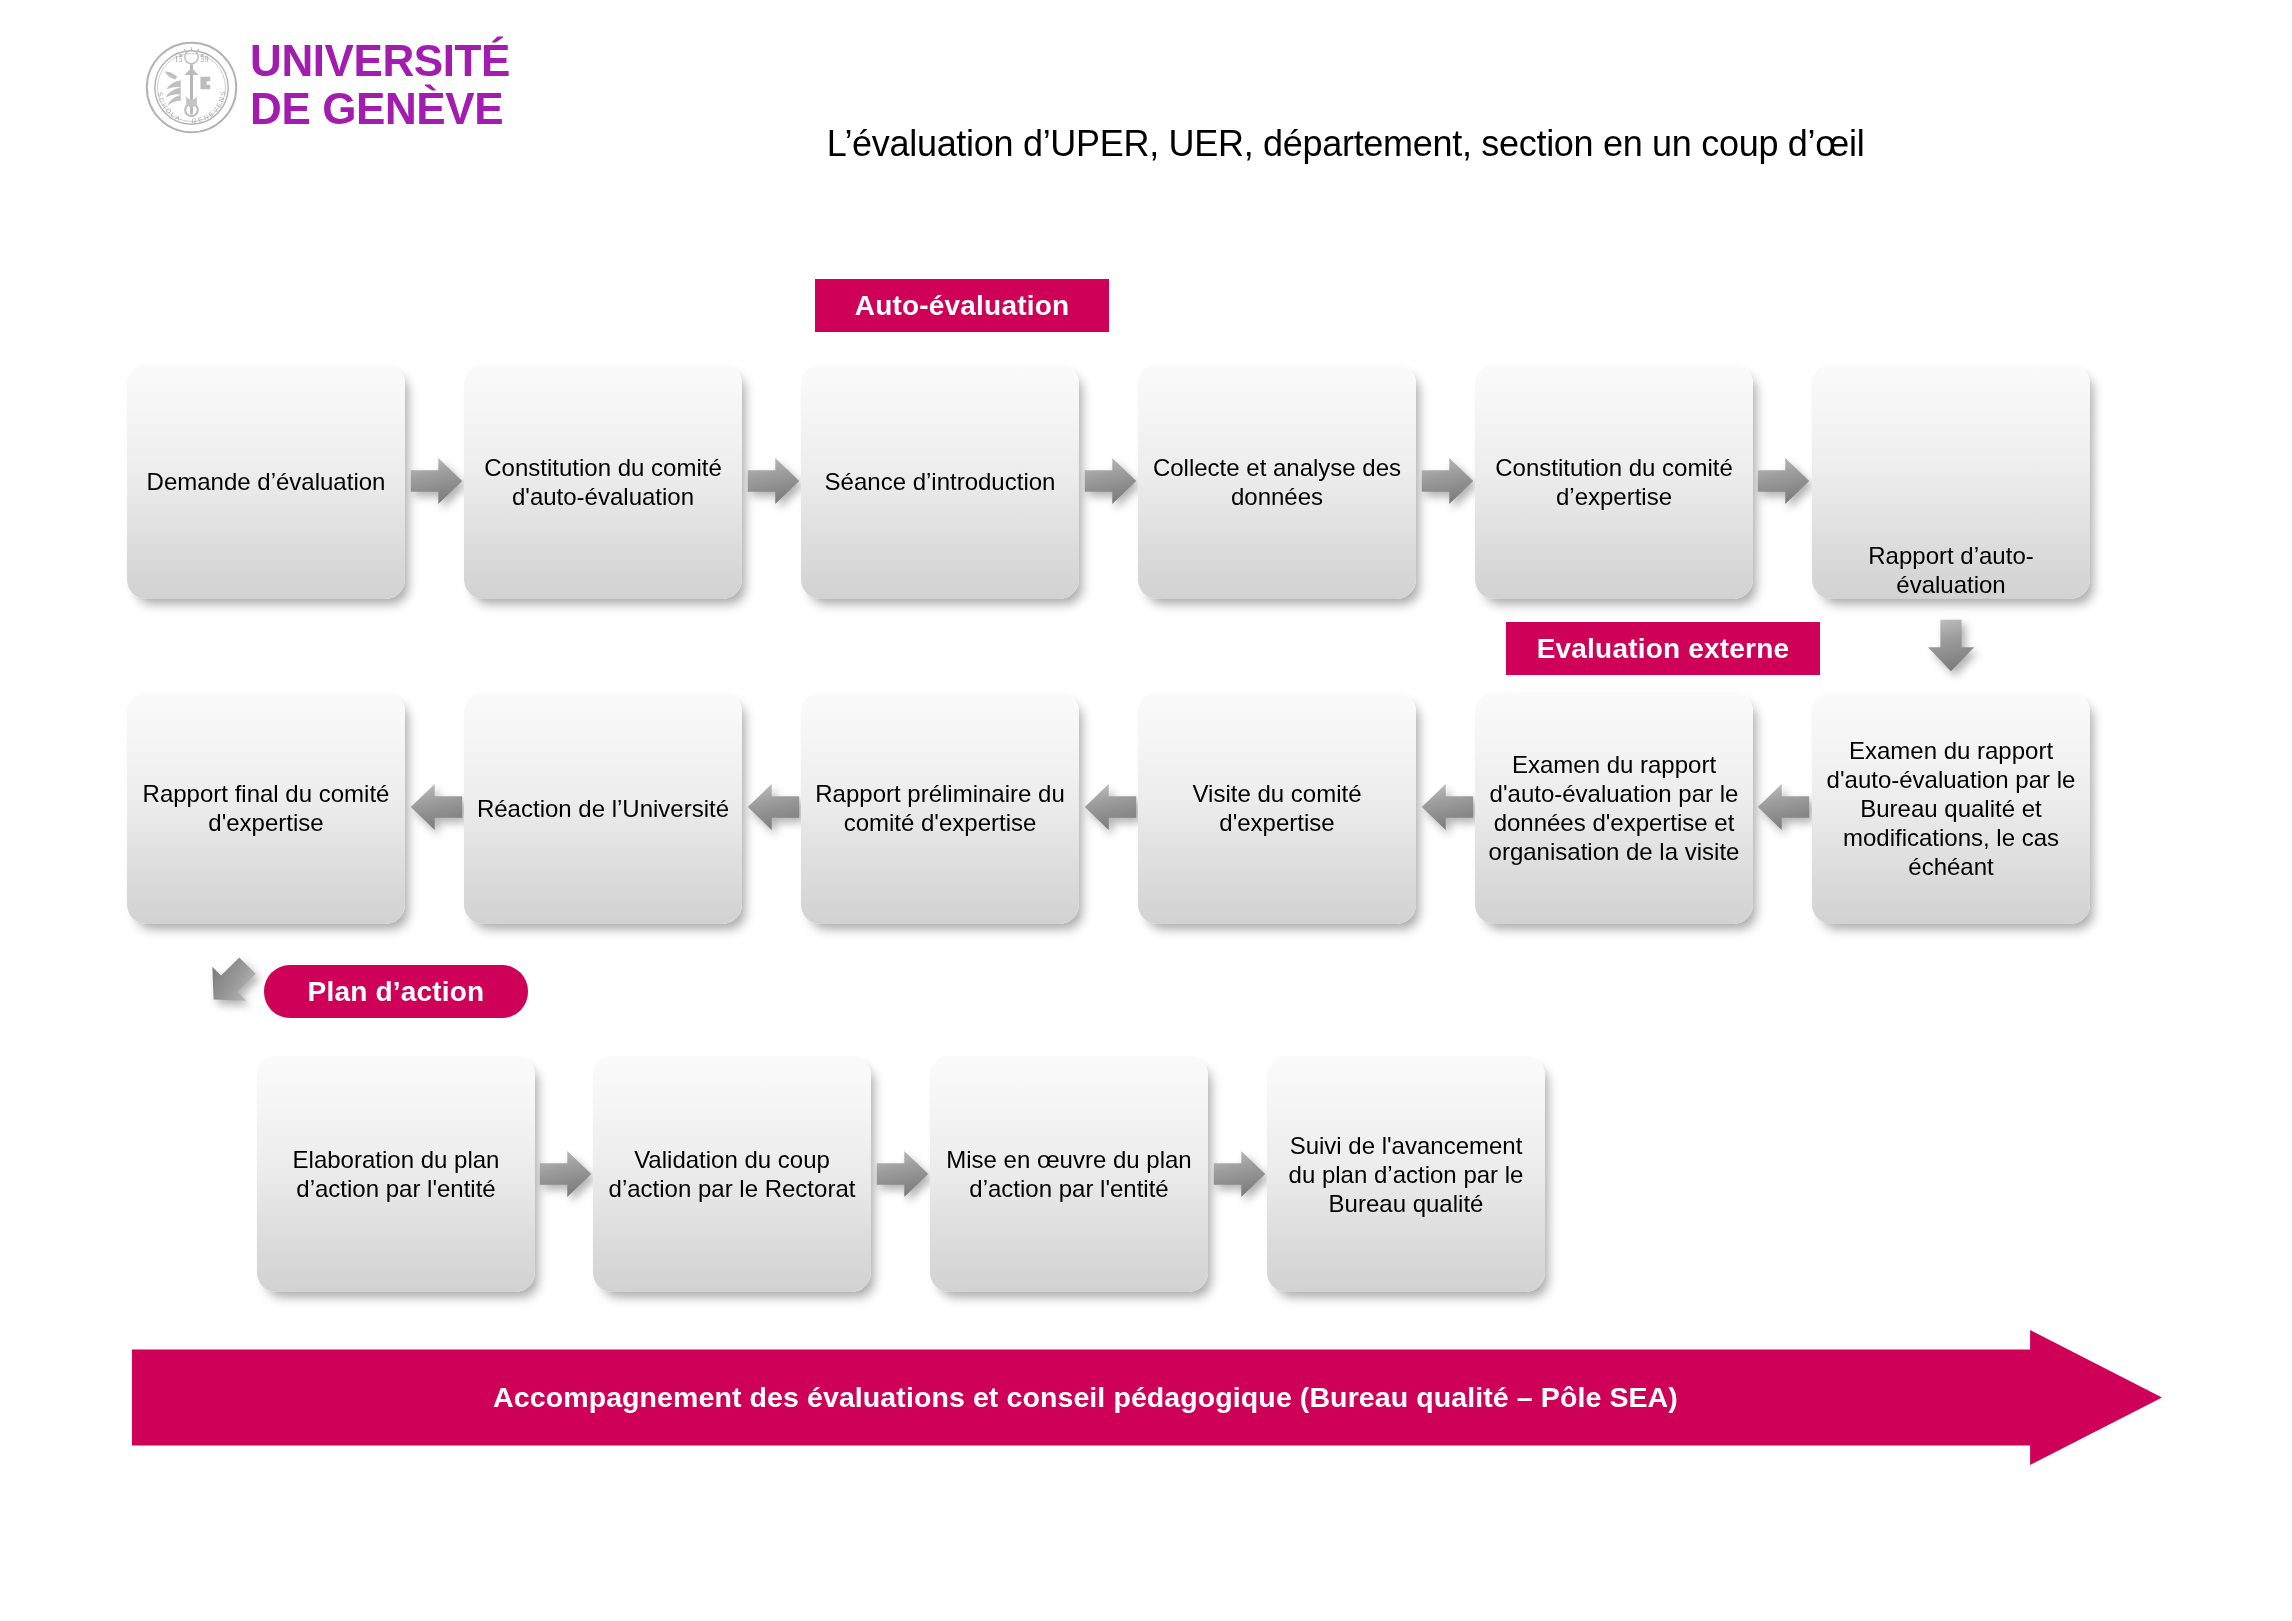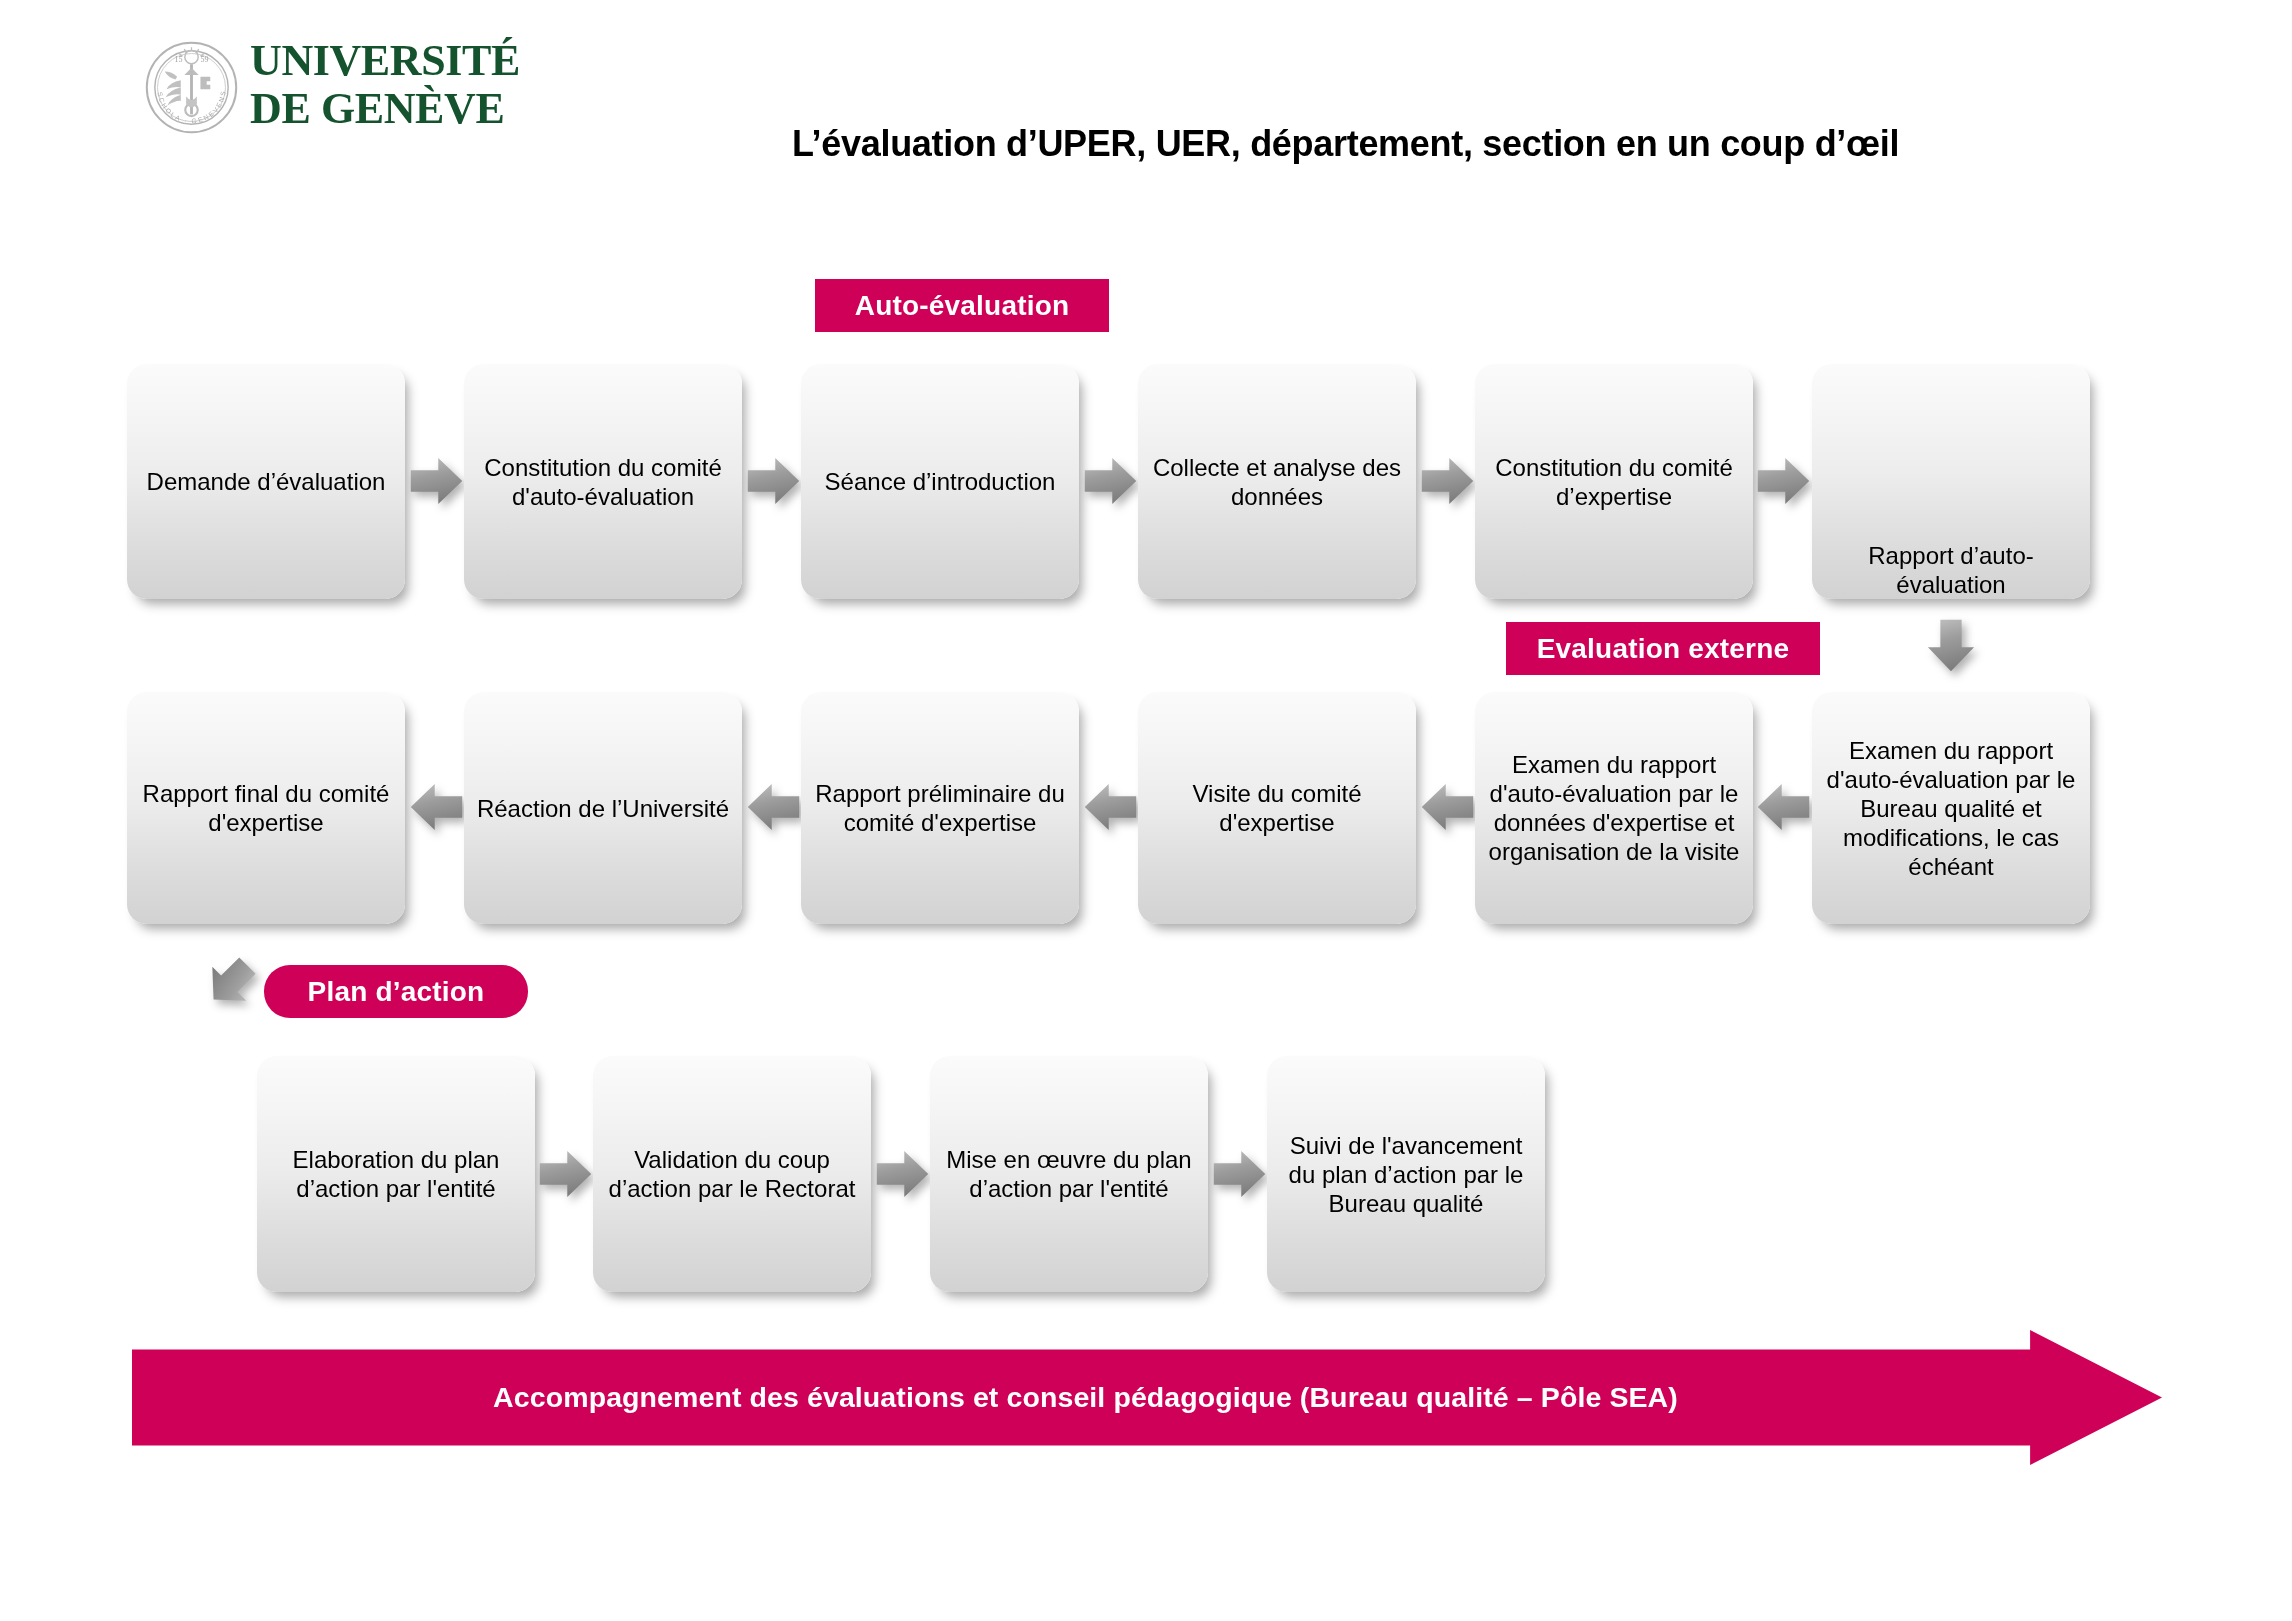--- a/index.html
+++ b/index.html
@@ -3,27 +3,27 @@
 <meta charset="utf-8">
 <style>
   html,body{margin:0;padding:0;background:#ffffff;}
   body{width:2293px;height:1622px;position:relative;overflow:hidden;
        font-family:"Liberation Sans","DejaVu Sans",sans-serif;}
 
   
   #logo{position:absolute;left:145px;top:37px;width:356px;height:105px;}
   #seal{position:absolute;left:0;top:3.6px;width:93px;height:93px;}
   #logo-text{position:absolute;left:105px;top:0px;width:267px;
-             color:#14532d;font-weight:bold;font-size:44px;line-height:48px;
-             letter-spacing:-0.4px;font-family:Liberation Serif, serif;}
+             color:#a21caf;font-weight:bold;font-size:44px;line-height:48px;
+             letter-spacing:-0.4px;}
   #logo-text div{white-space:nowrap;}
 
   
   #page-title{position:absolute;left:499px;top:123px;width:1693px;
-              text-align:center;font-size:36px;font-weight:bold;color:#000;
+              text-align:center;font-size:36px;font-weight:normal;color:#000;
               letter-spacing:-0.3px;}
 
   
   .pink-label{position:absolute;background:#CE0058;color:#fff;font-weight:bold;
               display:flex;align-items:center;justify-content:center;
               font-size:28px;letter-spacing:0.2px;}
 
   
   .pbox{position:absolute;border-radius:19.6px;
         background:linear-gradient(to bottom,#fbfbfb 0%,#f6f6f6 18%,#ececec 48%,#dcdcdc 78%,#d2d2d2 100%);

